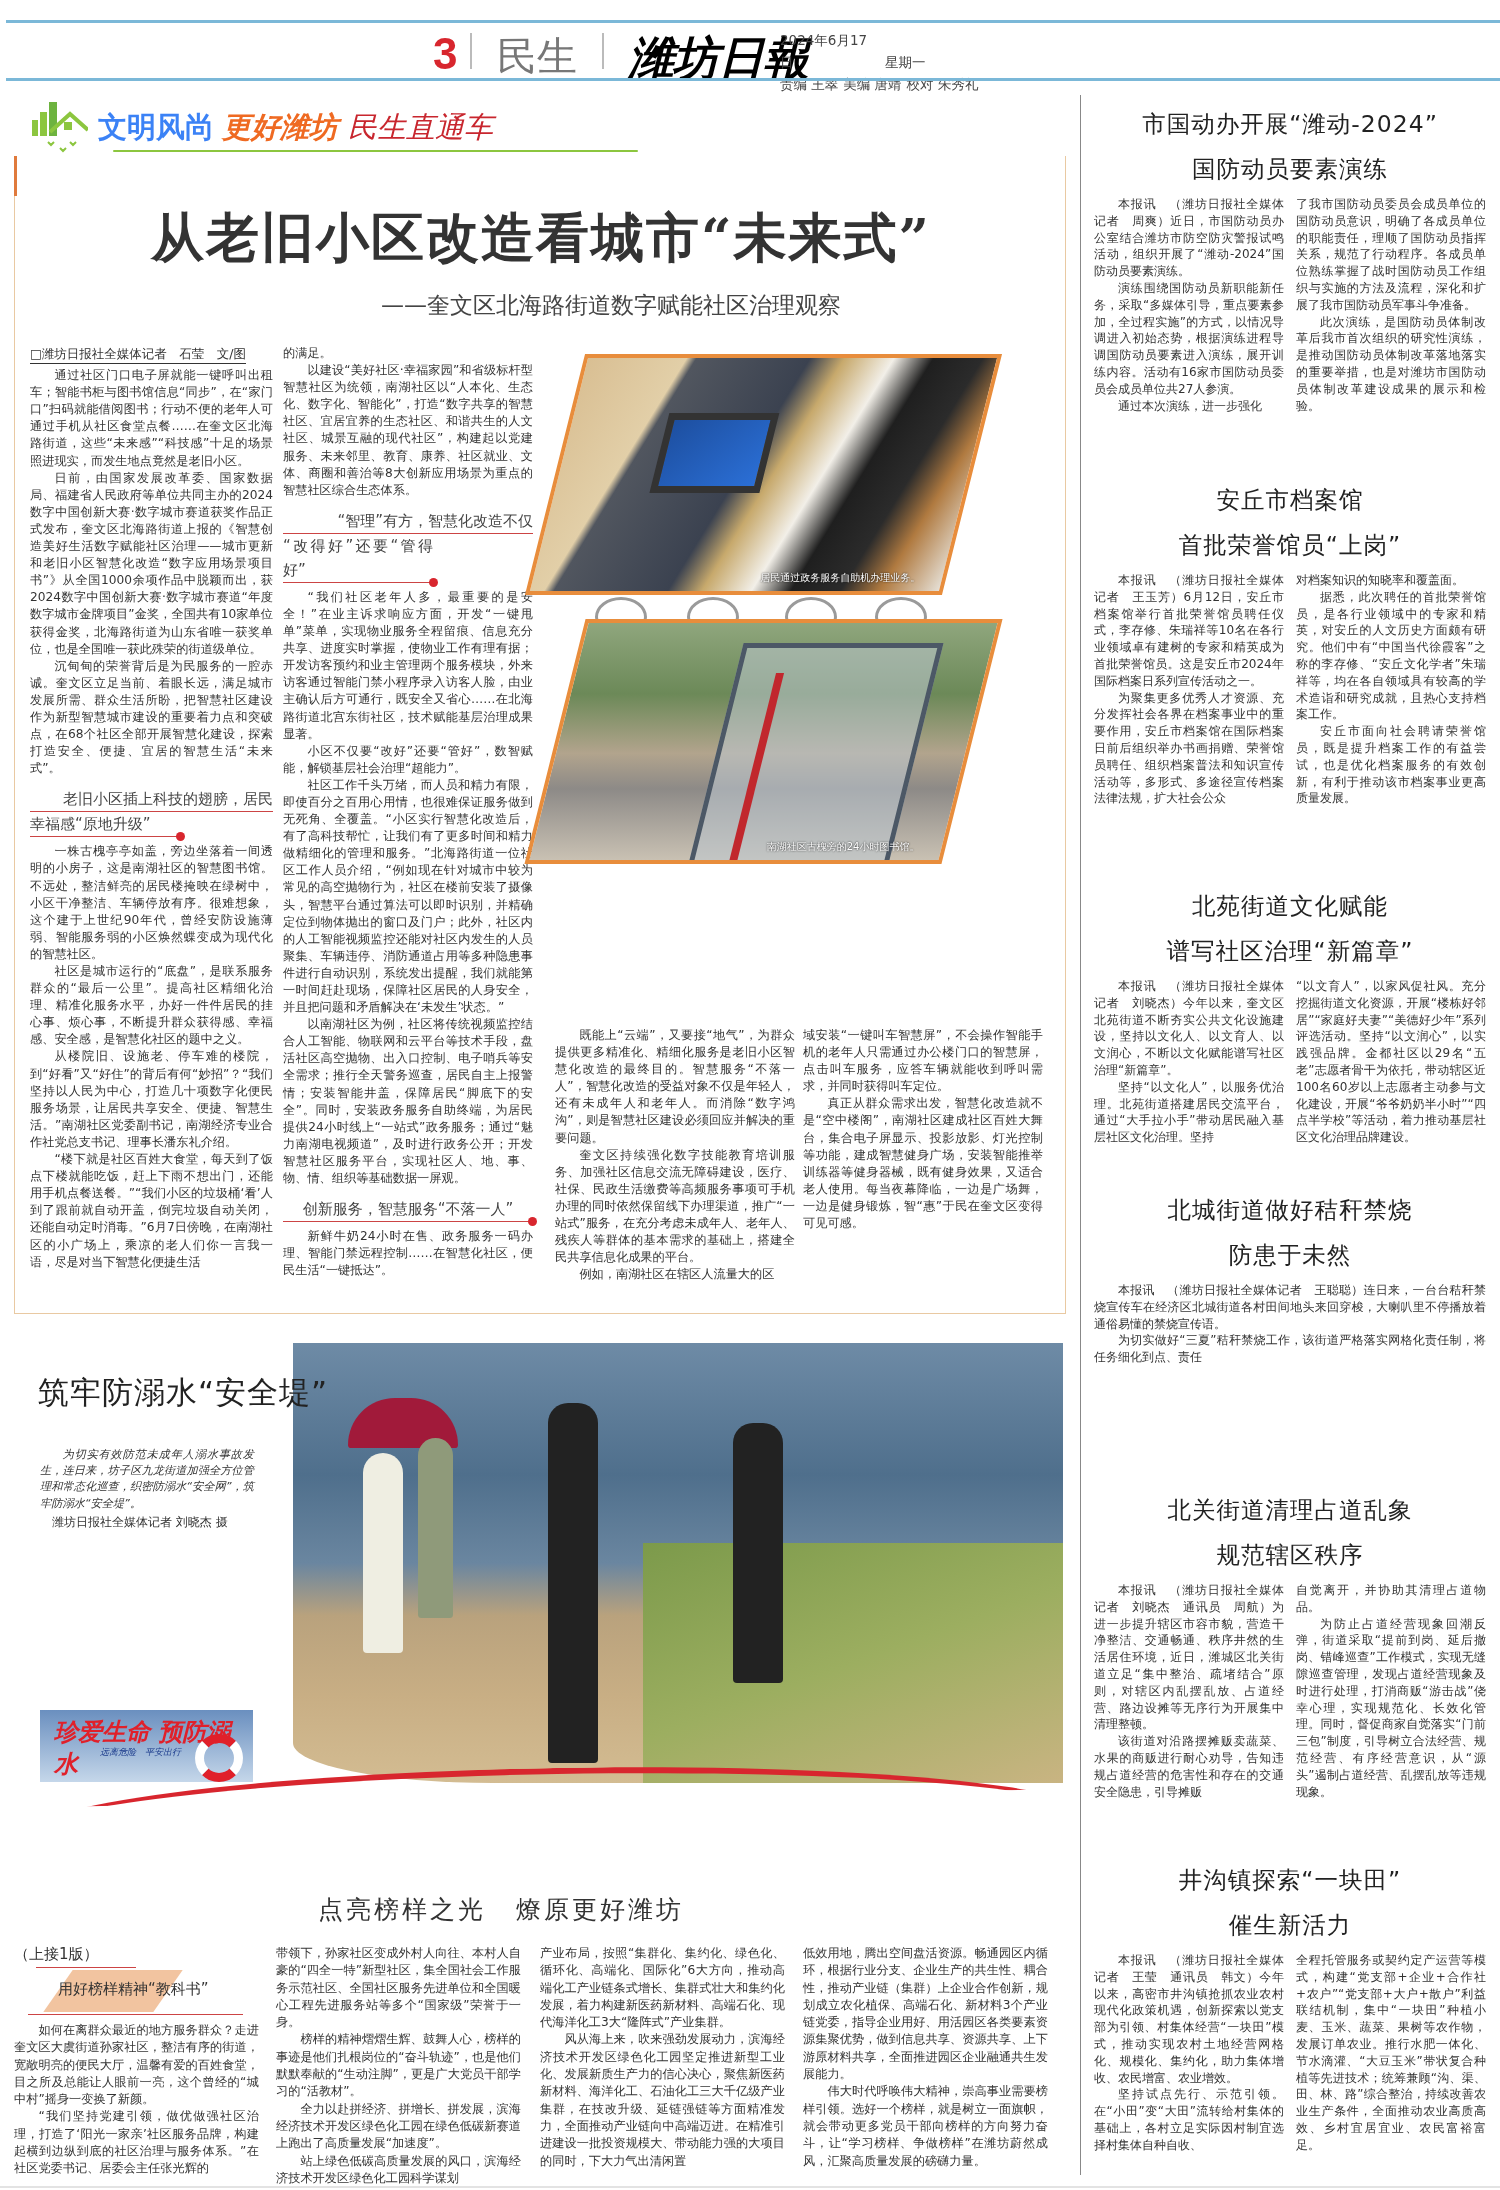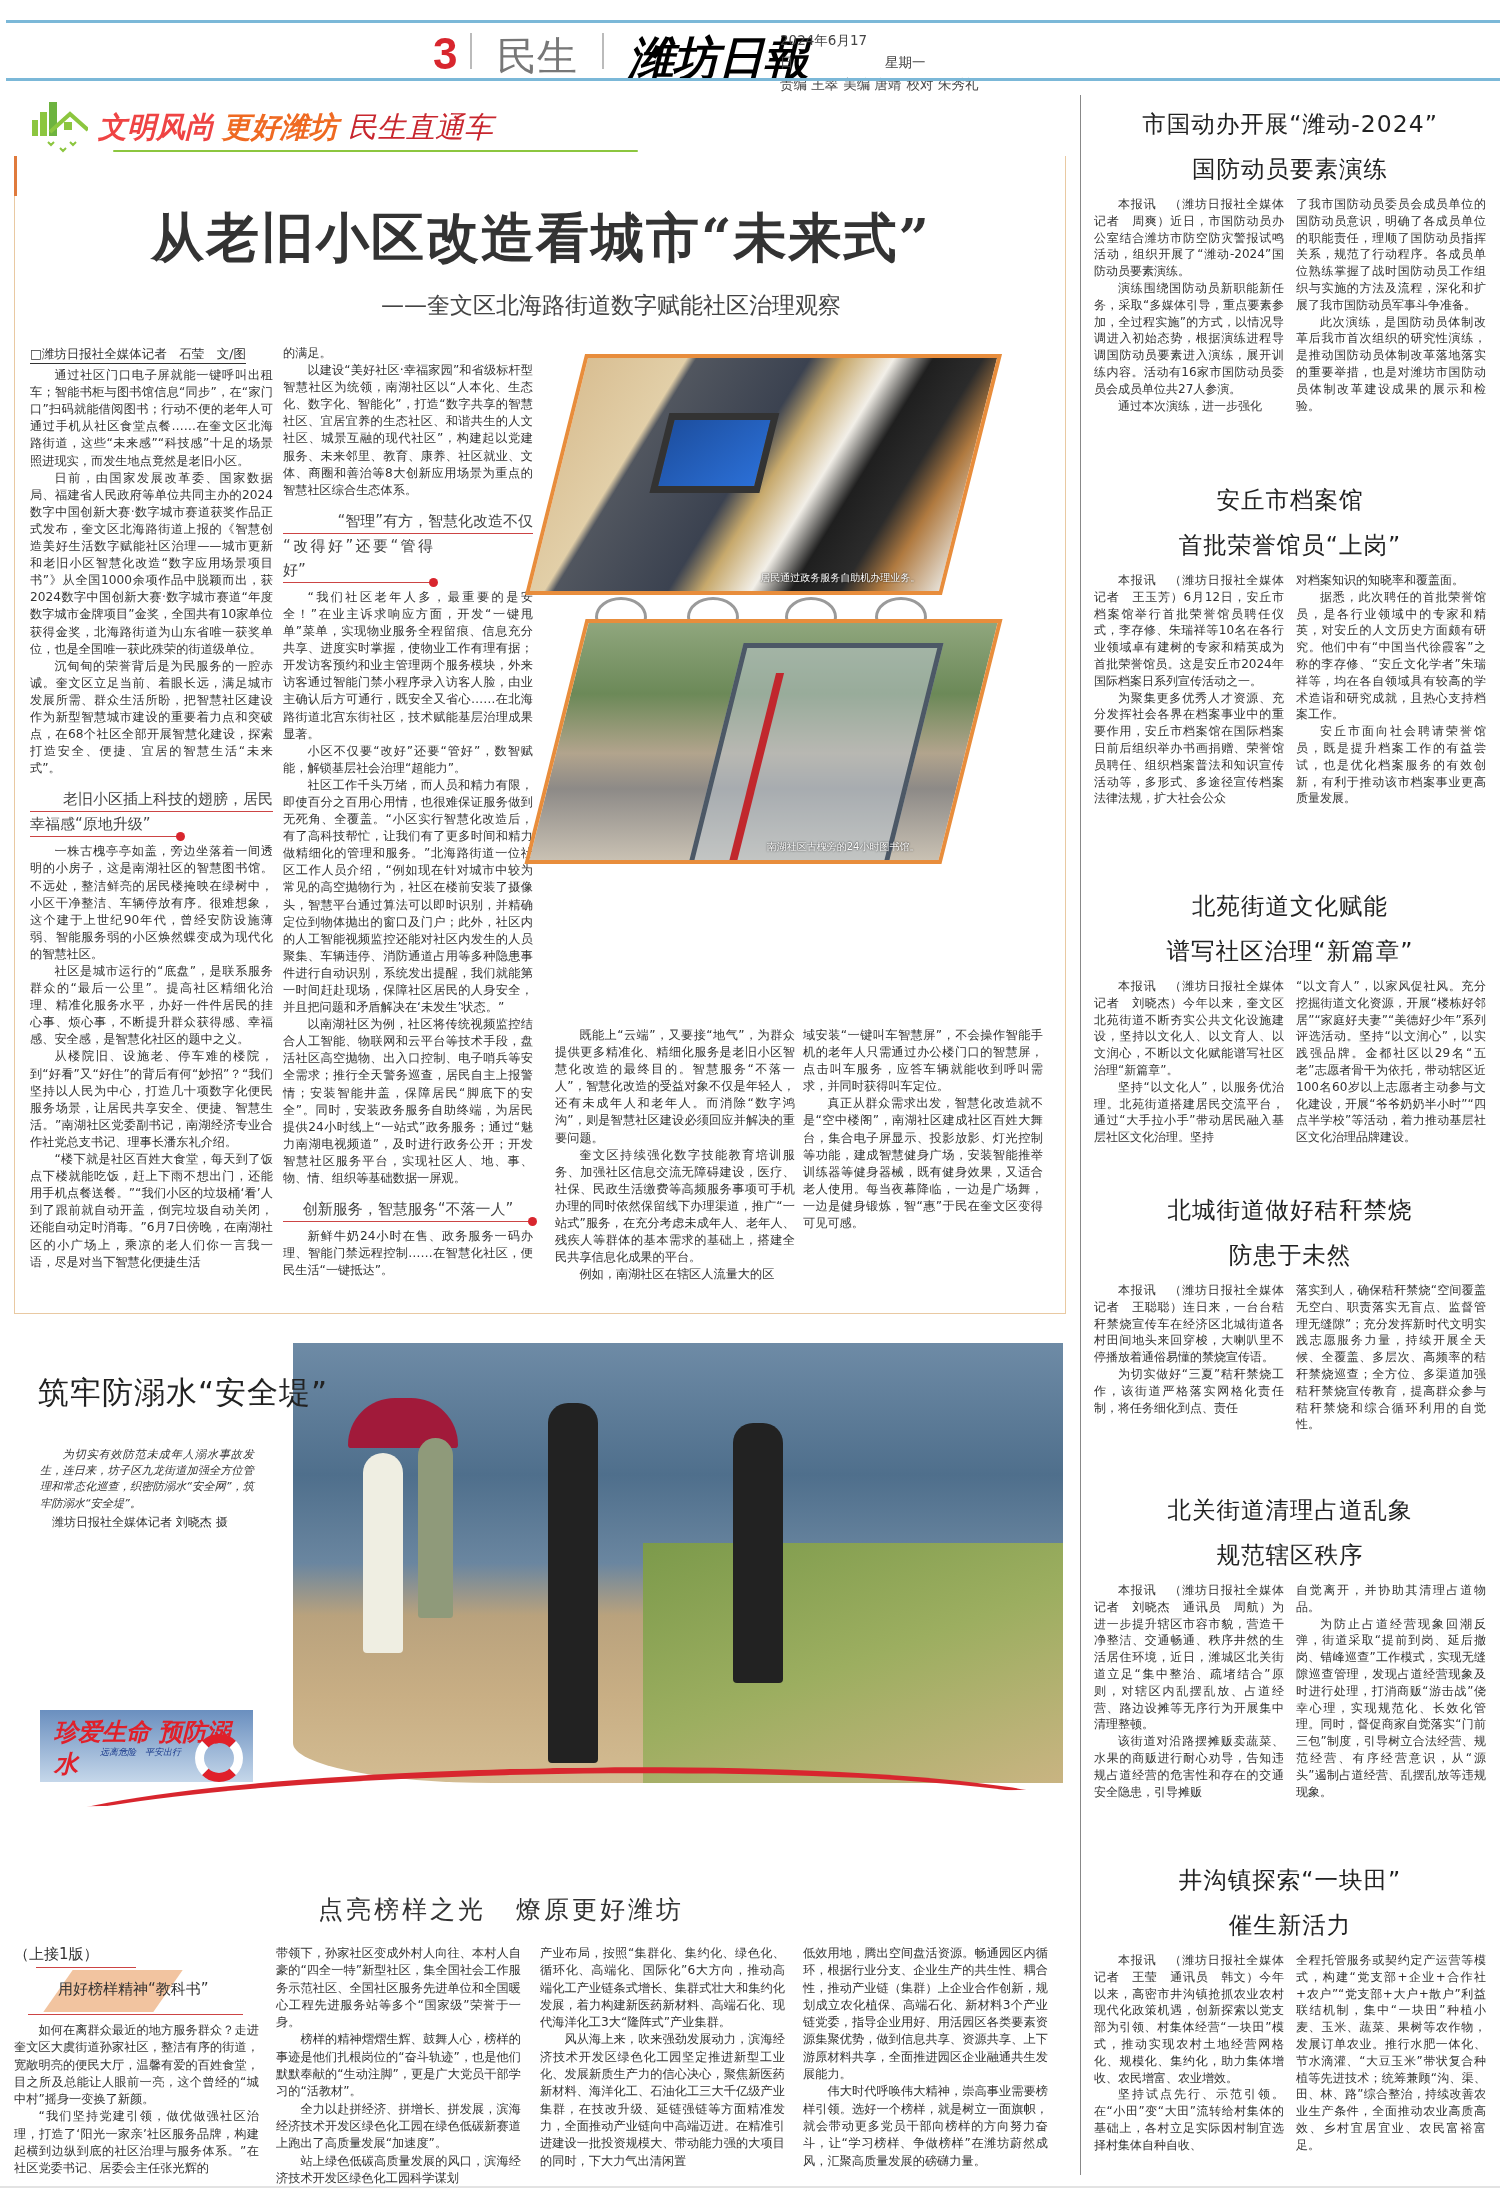--- a/index.html
+++ b/index.html
@@ -18,21 +18,21 @@
   .section-name { position: absolute; left: 497px; top: 6px; font-size: 40px; color: #777; }
   .paper-name { position: absolute; left: 628px; top: 5px; font-size: 46px; color: #000000; font-style: italic; font-weight: bold; letter-spacing: -1px; font-family: Liberation Sans, sans-serif; }
   .meta { position: absolute; left: 780px; top: 6px; font-size: 13.5px; color: #444; line-height: 22px; }
   .meta .date { display: inline-block; width: 100px; }
   .meta span + span { margin-left: 5px; }
 
   
   .banner { position: absolute; left: 18px; top: 98px; height: 60px; width: 620px; }
   .banner-logo { position: absolute; left: 10px; top: 0; width: 60px; height: 58px; }
   .banner-text { position: absolute; left: 80px; top: 10px; font-size: 29px; font-weight: bold; white-space: nowrap; }
-  .banner-text .b1 { color: #ef4444; font-style: italic; }
+  .banner-text .b1 { color: #3b82f6; }
   .banner-text .b2 { color: #ef6a22; font-style: italic; margin-left: 8px; }
   .banner-text .b3 { color: #c8262e; font-family: "DejaVu Serif", serif; font-style: italic; font-weight: normal; margin-left: 10px; }
   .banner-line { position: absolute; left: 95px; top: 52px; width: 525px; height: 2px; background: #8cc63f; border-radius: 2px; }
 
   
   .main-frame { position: absolute; left: 14px; top: 156px; width: 1052px; height: 1158px; border: 1.5px solid #e9c9a2; border-top: none; }
   .main-frame::before { content: ""; position: absolute; left: -1.5px; top: 0; width: 3px; height: 40px; background: #e07a3c; }
   .headline { position: absolute; left: 0; top: 47px; width: 1052px; text-align: center; font-size: 53px; font-weight: bold; color: #333; font-family: "DejaVu Serif", serif; letter-spacing: 2px; }
   .subhead { position: absolute; left: 0; top: 134px; width: 1052px; text-align: center; font-size: 23px; color: #444; padding-left: 140px; }
 
@@ -230,23 +230,20 @@
     </div>
   </div>
 
   <div class="rstory" style="top:1188px">
     <h2><span>北城街道做好秸秆禁烧</span><br><span>防患于未然</span></h2>
     <div class="cols">
       <div>
         <p>本报讯　（潍坊日报社全媒体记者　王聪聪）连日来，一台台秸秆禁烧宣传车在经济区北城街道各村田间地头来回穿梭，大喇叭里不停播放着通俗易懂的禁烧宣传语。</p>
           <p>为切实做好“三夏”秸秆禁烧工作，该街道严格落实网格化责任制，将任务细化到点、责任</p>
       </div>
-      <div>
-        <p style="text-indent:0">落实到人，确保秸秆禁烧“空间覆盖无空白、职责落实无盲点、监督管理无缝隙”；充分发挥新时代文明实践志愿服务力量，持续开展全天候、全覆盖、多层次、高频率的秸秆禁烧巡查；全方位、多渠道加强秸秆禁烧宣传教育，提高群众参与秸秆禁烧和综合循环利用的自觉性。</p>
-      </div>
     </div>
   </div>
 
   <div class="rstory" style="top:1488px">
     <h2><span>北关街道清理占道乱象</span><br><span>规范辖区秩序</span></h2>
     <div class="cols">
       <div>
         <p>本报讯　（潍坊日报社全媒体记者　刘晓杰　通讯员　周航）为进一步提升辖区市容市貌，营造干净整洁、交通畅通、秩序井然的生活居住环境，近日，潍城区北关街道立足“集中整治、疏堵结合”原则，对辖区内乱摆乱放、占道经营、路边设摊等无序行为开展集中清理整顿。</p>
           <p>该街道对沿路摆摊贩卖蔬菜、水果的商贩进行耐心劝导，告知违规占道经营的危害性和存在的交通安全隐患，引导摊贩</p>
       </div>

